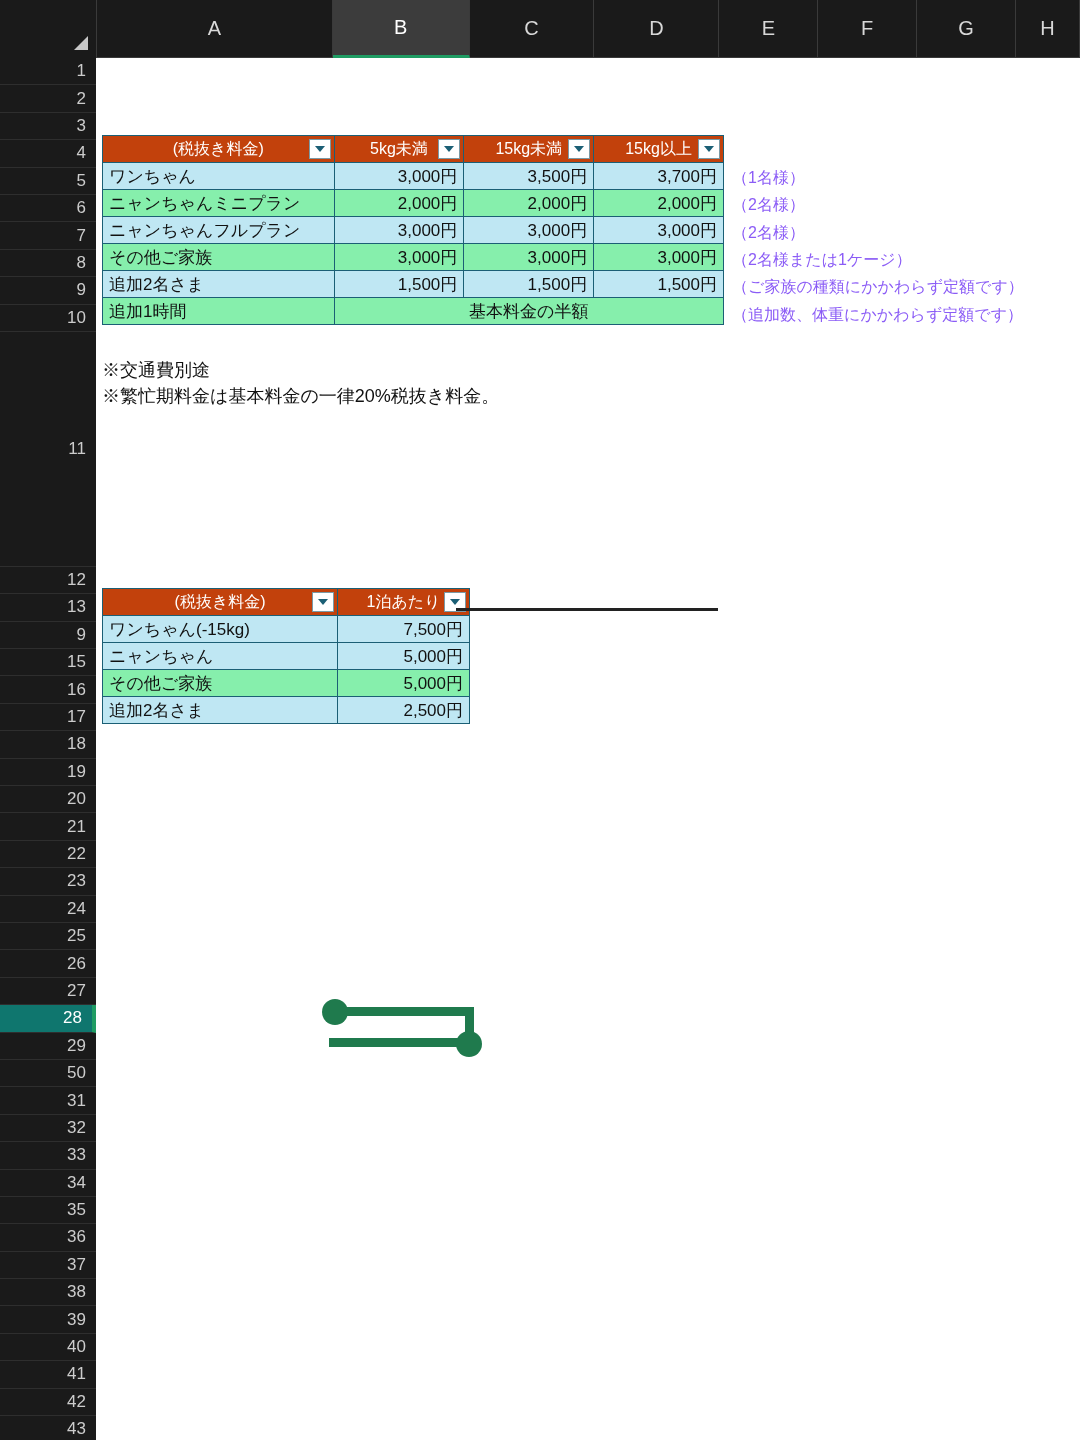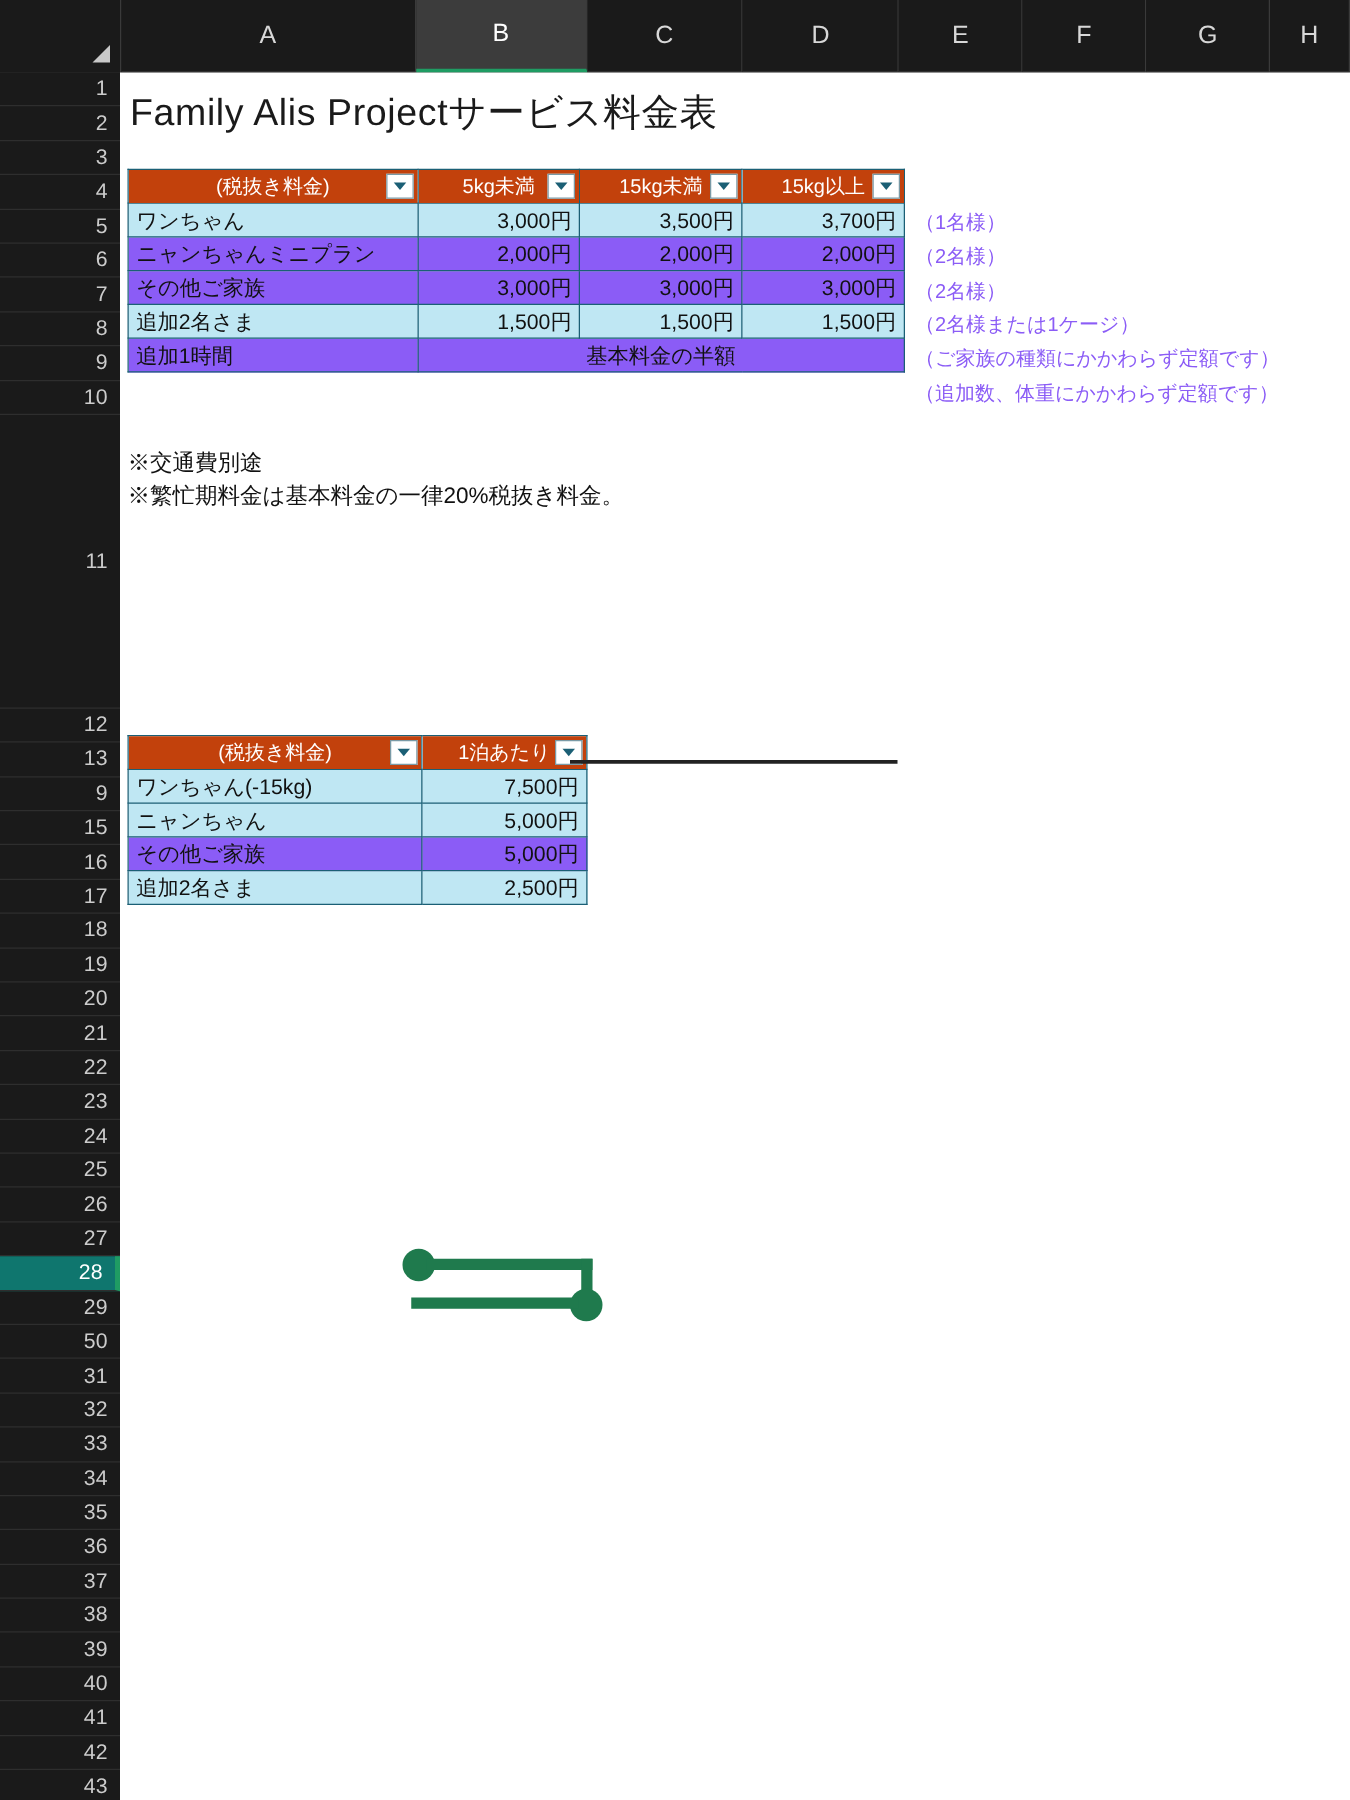--- a/index.html
+++ b/index.html
@@ -143,21 +143,21 @@
   }
   .filter-btn::after {
     content: "";
     width: 0;
     height: 0;
     border-left: 5px solid transparent;
     border-right: 5px solid transparent;
     border-top: 6px solid #1b5f75;
   }
   .band-a { background: #bfe7f3; }
-  .band-b { background: #8b5cf6; }
+  .band-b { background: #86efac; }
   .num { text-align: right; padding-right: 10px; }
   .cen { text-align: center; }
 
   
   .side-note {
     position: absolute;
     font-size: 16px;
     color: #8b5cf6;
     white-space: nowrap;
   }
@@ -242,21 +242,20 @@
   <div class="row-cell">38</div>
   <div class="row-cell">39</div>
   <div class="row-cell">40</div>
   <div class="row-cell">41</div>
   <div class="row-cell">42</div>
   <div class="row-cell">43</div>
 </div>
 
 <div class="sheet">
 
-  <div class="doc-title">Family Alis Projectサービス料金表</div>
 
   <table class="price-table" style="left:6px; top:77px; width:622px;">
     <tbody>
         <tr>
       <th class="hdr" style="width:232px">
         <span>(税抜き料金)</span>
         <span class="filter-btn"></span>
       </th>
       <th class="hdr" style="width:130px">
         <span>5kg未満</span>
@@ -275,20 +274,26 @@
       <td class="band-a">ワンちゃん</td>
       <td class="band-a num">3,000円</td>
       <td class="band-a num">3,500円</td>
       <td class="band-a num">3,700円</td>
     </tr>
     <tr>
       <td class="band-b">ニャンちゃんミニプラン</td>
       <td class="band-b num">2,000円</td>
       <td class="band-b num">2,000円</td>
       <td class="band-b num">2,000円</td>
+    </tr>
+    <tr>
+      <td class="band-a">ニャンちゃんフルプラン</td>
+      <td class="band-a num">3,000円</td>
+      <td class="band-a num">3,000円</td>
+      <td class="band-a num">3,000円</td>
     </tr>
     <tr>
       <td class="band-b">その他ご家族</td>
       <td class="band-b num">3,000円</td>
       <td class="band-b num">3,000円</td>
       <td class="band-b num">3,000円</td>
     </tr>
     <tr>
       <td class="band-a">追加2名さま</td>
       <td class="band-a num">1,500円</td>

